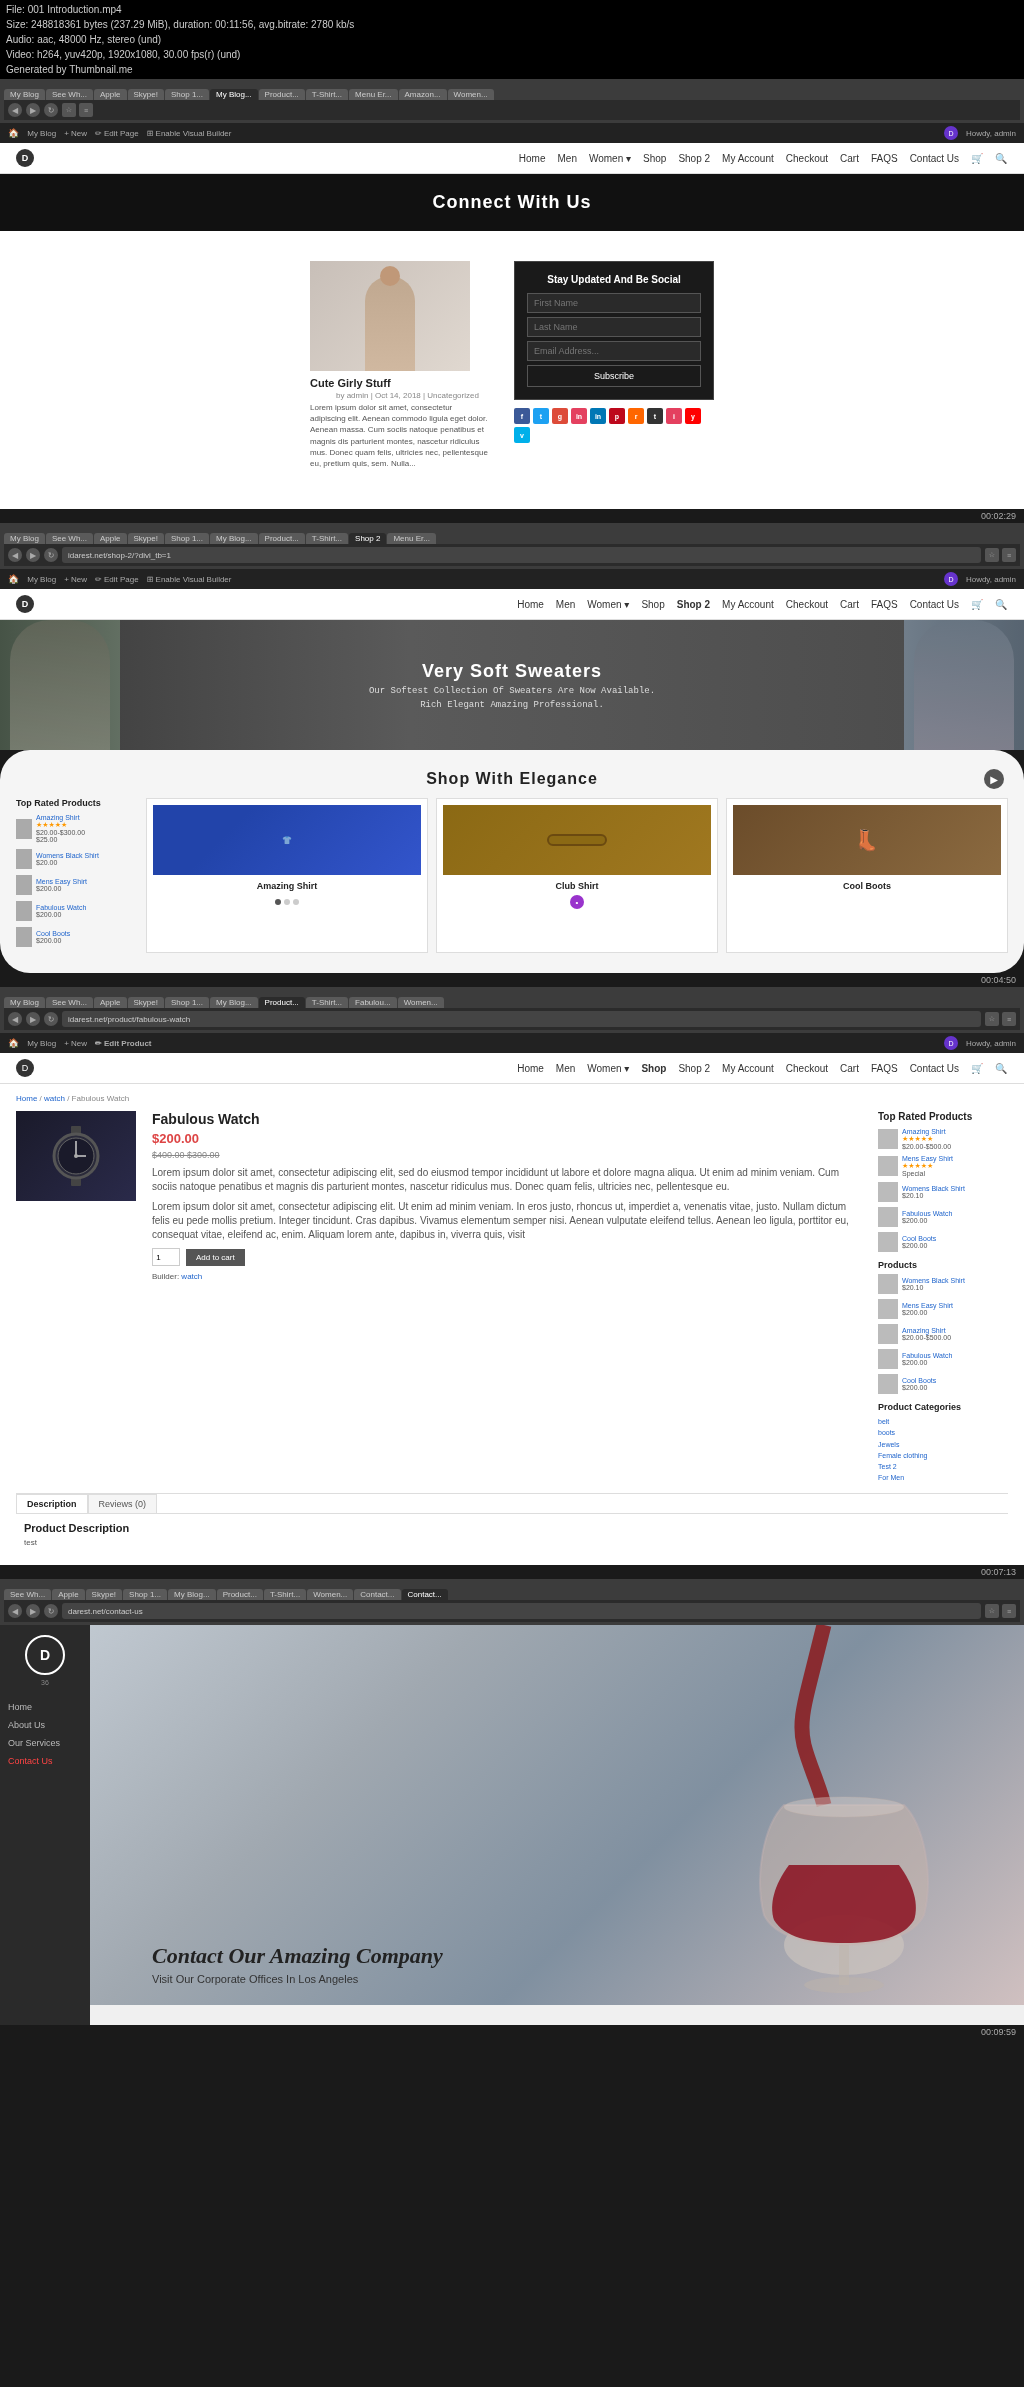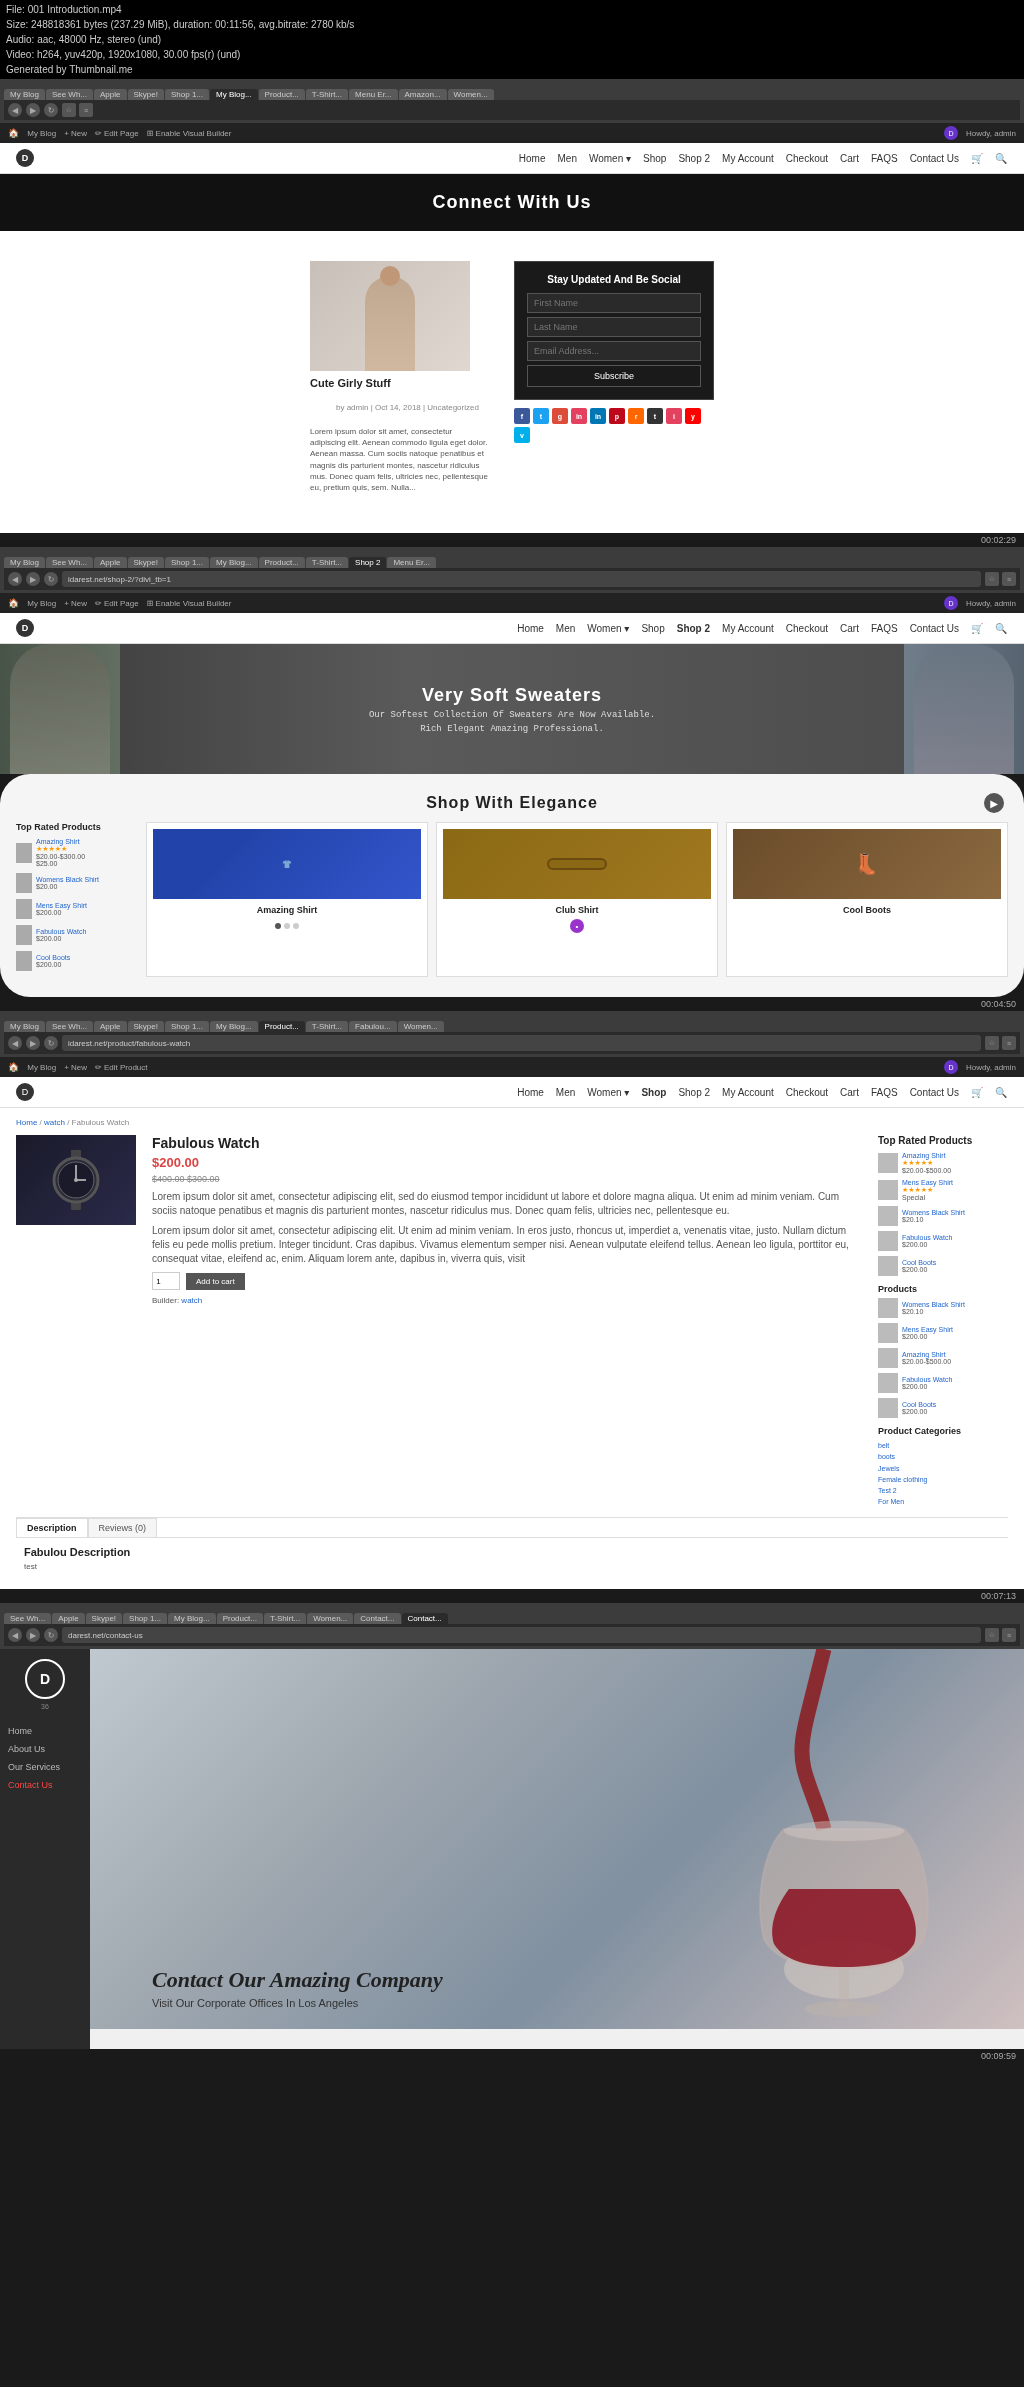--- a/index.html
+++ b/index.html
@@ -142,21 +142,21 @@
     }
     .blog-post-title {
       font-size: 11px;
       font-weight: bold;
       margin-top: 6px;
       color: #222;
     }
     .blog-post-meta {
       font-size: 8px;
       color: #888;
-      margin: 14px 0;
+      margin: 2px 0;
       padding-left: 26px;
     }
     .blog-post-excerpt {
       font-size: 8px;
       color: #555;
       line-height: 1.4;
     }
 
     .connect-newsletter {
       width: 200px;
@@ -899,21 +899,21 @@
       <div class="browser-toolbar-icon">☆</div>
       <div class="browser-toolbar-icon">≡</div>
     </div>
   </div>
 </div>
 
 <div class="wp-admin-bar">
   <span>🏠</span>
   <span style="color:#aaa;font-size:8px;">My Blog</span>
   <span style="color:#aaa;font-size:8px;">+ New</span>
-  <span style="color:#aaa;font-size:8px;">✏ Edit Product</span>
+  <span style="color:#aaa;font-size:8px;font-weight:bold;">✏ Edit Product</span>
   <span style="flex:1"></span>
   <div style="width:14px;height:14px;background:#6633cc;border-radius:50%;display:flex;align-items:center;justify-content:center;color:#fff;font-size:7px;">D</div>
   <span style="color:#aaa;font-size:8px;">Howdy, admin</span>
 </div>
 
 <div class="site-header">
   <div style="width:18px;height:18px;background:#333;border-radius:50%;display:flex;align-items:center;justify-content:center;color:#fff;font-size:9px;">D</div>
   <nav class="site-nav">
     <a>Home</a>
     <a>Men</a>
@@ -1057,21 +1057,21 @@
       </div>
     </div>
   </div>
 
   <div class="product-tabs">
     <div class="product-tab-nav">
       <button class="product-tab-btn active">Description</button>
       <button class="product-tab-btn">Reviews (0)</button>
     </div>
     <div class="product-tab-content">
-      <h3>Fabulou Description</h3>
+      <h3>Product Description</h3>
       <p>test</p>
     </div>
   </div>
 </div>
 
 <div class="ts-bar">00:07:13</div>
 
 <div class="browser-chrome">
   <div class="browser-tabs">
     <div class="browser-tab">See Wh...</div>

